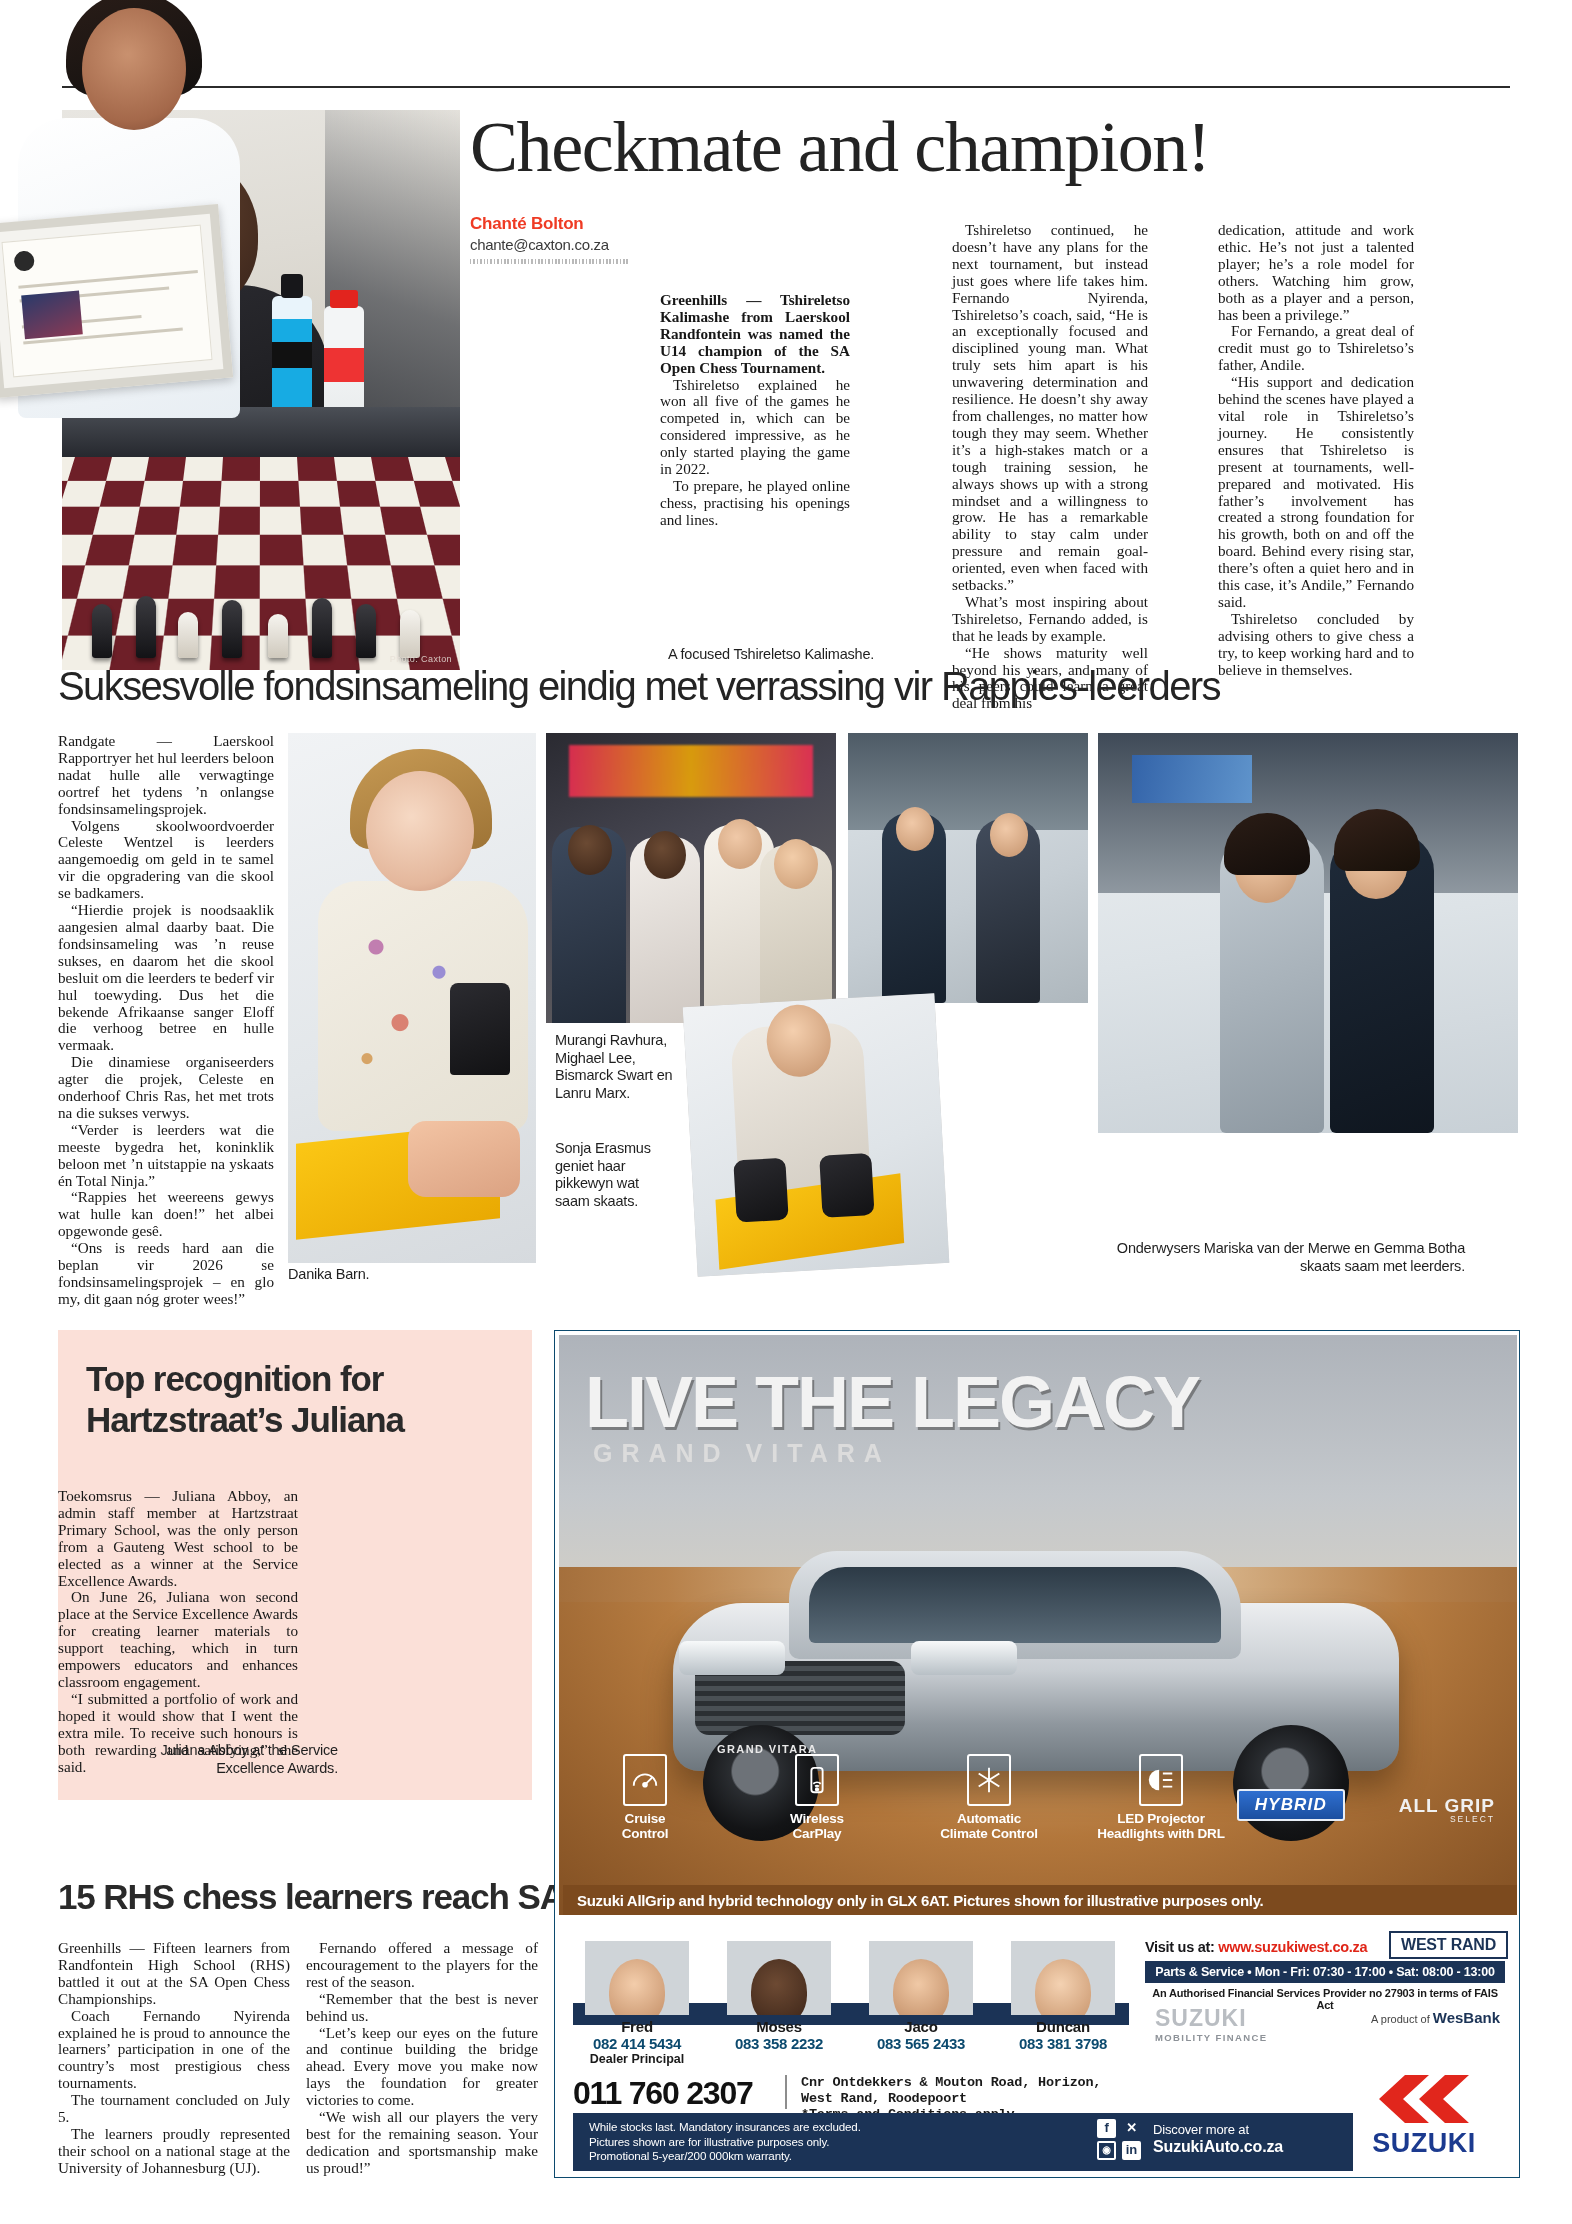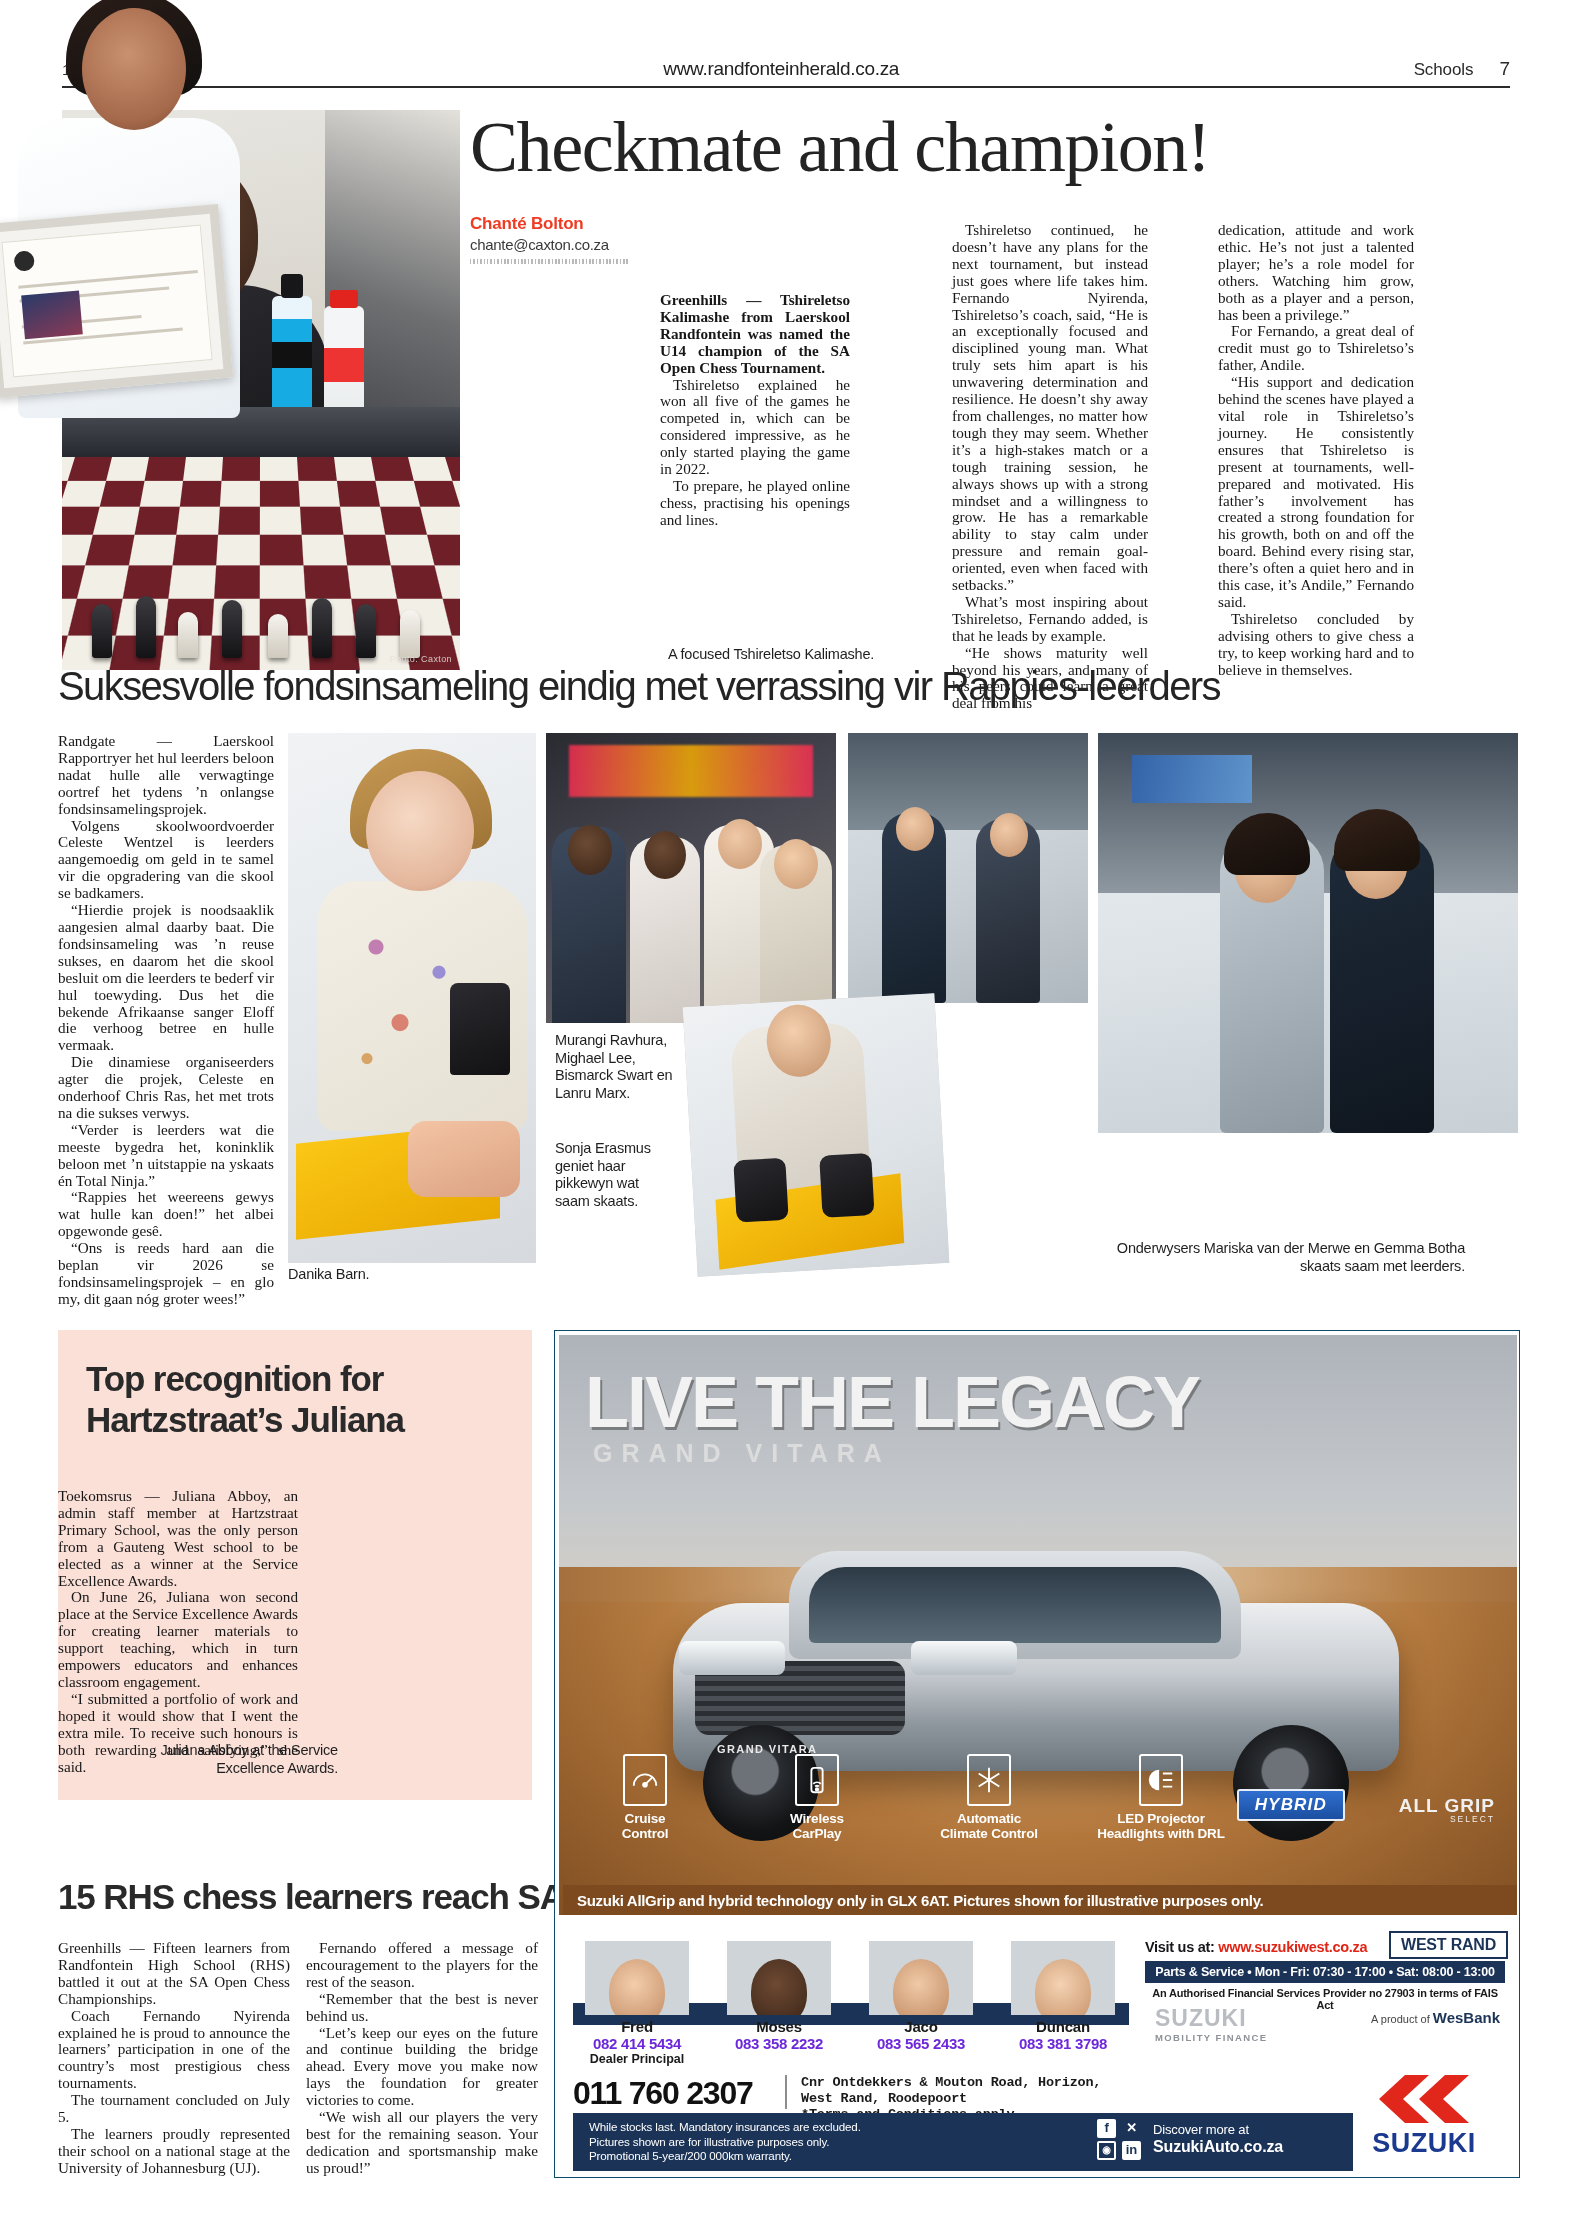--- a/index.html
+++ b/index.html
@@ -265,21 +265,21 @@
     font-family:"Liberation Sans", sans-serif; font-weight:bold; font-size:15px; letter-spacing:-.3px;
   }
   .ad-lower { position:absolute; left:4px; top:586px; width:958px; height:258px; background:#fff; }
 
   .deal-row { position:absolute; left:14px; top:24px; width:560px; display:flex; gap:14px; }
   .deal { width:128px; text-align:center; font-family:"Liberation Sans",sans-serif; }
   .deal .ph2 { width:104px; height:74px; margin:0 auto; background:#cfd4d8; overflow:hidden; position:relative; }
   .deal .ph2 .face { position:absolute; left:50%; top:18px; width:56px; height:66px; transform:translateX(-50%);
     border-radius:50% 50% 45% 45%; }
   .deal .nm { font-size:15px; font-weight:bold; color:#1a1a1a; margin-top:3px; letter-spacing:-.2px; }
-  .deal .tel { font-size:15px; font-weight:bold; color:#6d28d9; letter-spacing:-.3px; }
+  .deal .tel { font-size:15px; font-weight:bold; color:#0c4a6e; letter-spacing:-.3px; }
   .deal .role { font-size:12.5px; font-weight:bold; color:#1a1a1a; }
   .deal-bluebar { position:absolute; left:14px; top:86px; width:556px; height:22px; background:#1b3356; z-index:0; }
 
   .bigtel { position:absolute; left:14px; top:158px;
     font-family:"Liberation Sans",sans-serif; font-weight:bold; font-size:32px;
     color:#111; letter-spacing:-1.2px; }
   .bigtel-sep { position:absolute; left:226px; top:158px; width:2px; height:34px; background:#8d8d8d; }
   .addr { position:absolute; left:242px; top:158px; width:330px;
     font-family:Liberation Mono, monospace; font-weight:bold; font-size:13.5px;
     line-height:16px; color:#1a1a1a; letter-spacing:-.2px; }
@@ -321,28 +321,20 @@
   .suzuki-logo .mark { width:106px; height:54px; margin:0 auto 3px; position:relative; }
   .suzuki-logo .mark svg { width:106px; height:54px; }
   .suzuki-logo .wm { font-family:"Liberation Sans",sans-serif; font-weight:bold;
     font-size:27px; color:#1b3a8f; letter-spacing:.5px; }
 </style>
 </head>
 <body>
 
 <div class="page">
 
-  <div class="masthead">
-    <div class="date">18 July 2025</div>
-    <div class="site">www.randfonteinherald.co.za</div>
-    <div style="display:flex;align-items:baseline;">
-      <span class="sect">Schools</span>
-      <span class="pg">7</span>
-    </div>
-  </div>
   <div class="rule-top"></div>
 
   <div class="ph photo-chess">
     <div class="pc-wall"></div>
       <div class="pc-wallshadow"></div>
     <div class="pc-boy-body"></div>
     <div class="pc-boy-head"></div>
     <div class="pc-hand"></div>
     <div class="pc-glasses"></div>
     <div class="pc-bottle blue"></div>

